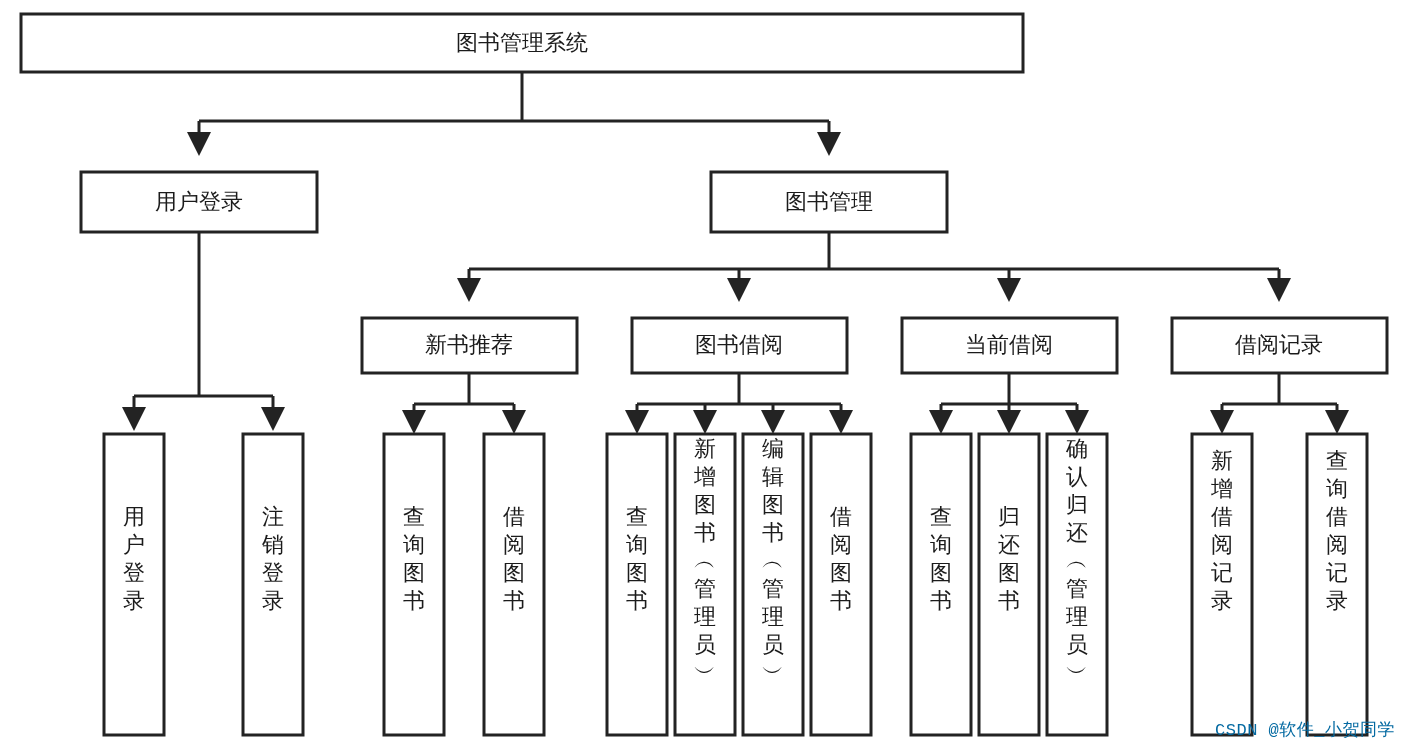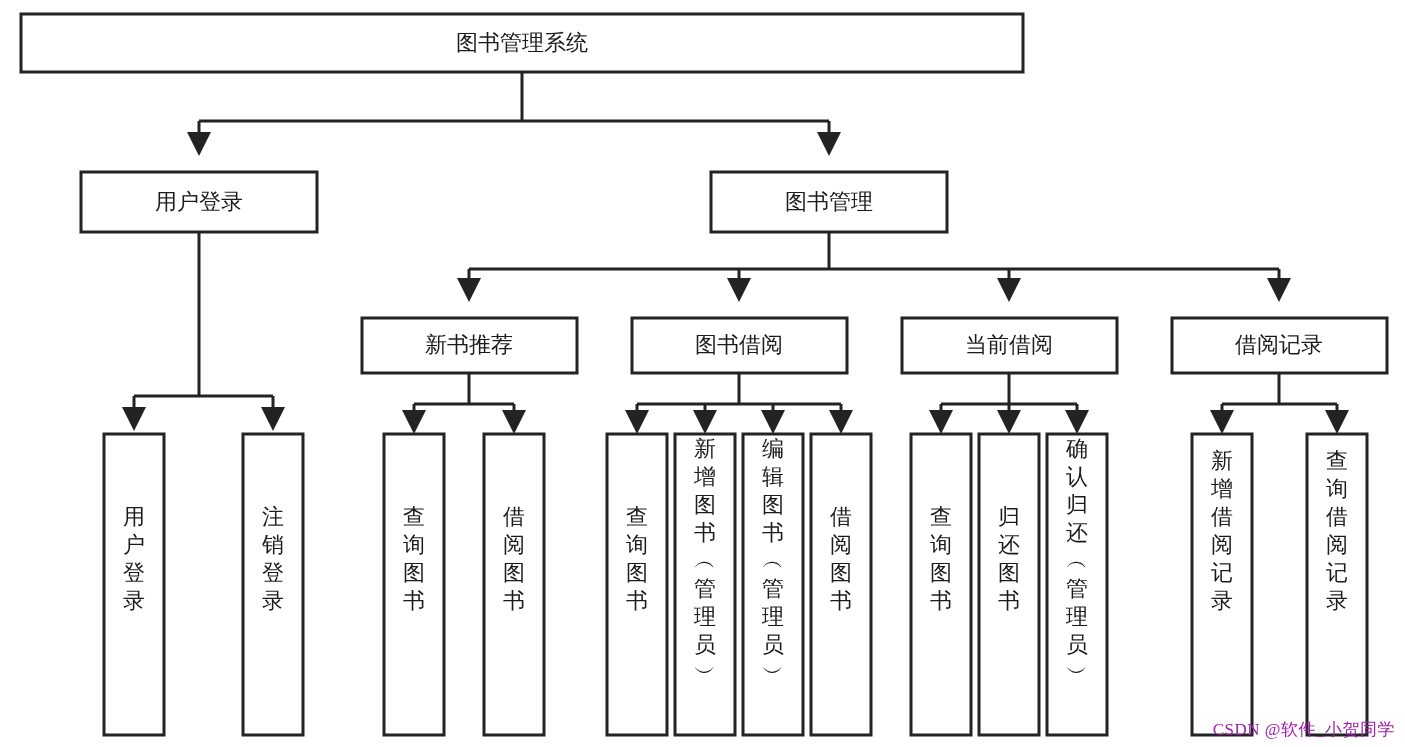--- a/index.html
+++ b/index.html
@@ -51,23 +51,23 @@
     fill: none;
   }
   .arrow-head {
     fill: #232323;
     stroke: none;
   }
   .watermark {
     position: absolute;
     right: 10px;
     bottom: 6px;
-    font-family: Liberation Serif, serif;
+    font-family: Liberation Mono, monospace;
     font-size: 17px;
-    color: #a21caf;
+    color: #0369a1;
     letter-spacing: 0.5px;
     white-space: nowrap;
     pointer-events: none;
   }
 </style>
 </head>
 <body>
 
 <div id="diagram-root">
   <svg class="flow" viewBox="0 0 1405 747" xmlns="http://www.w3.org/2000/svg">

